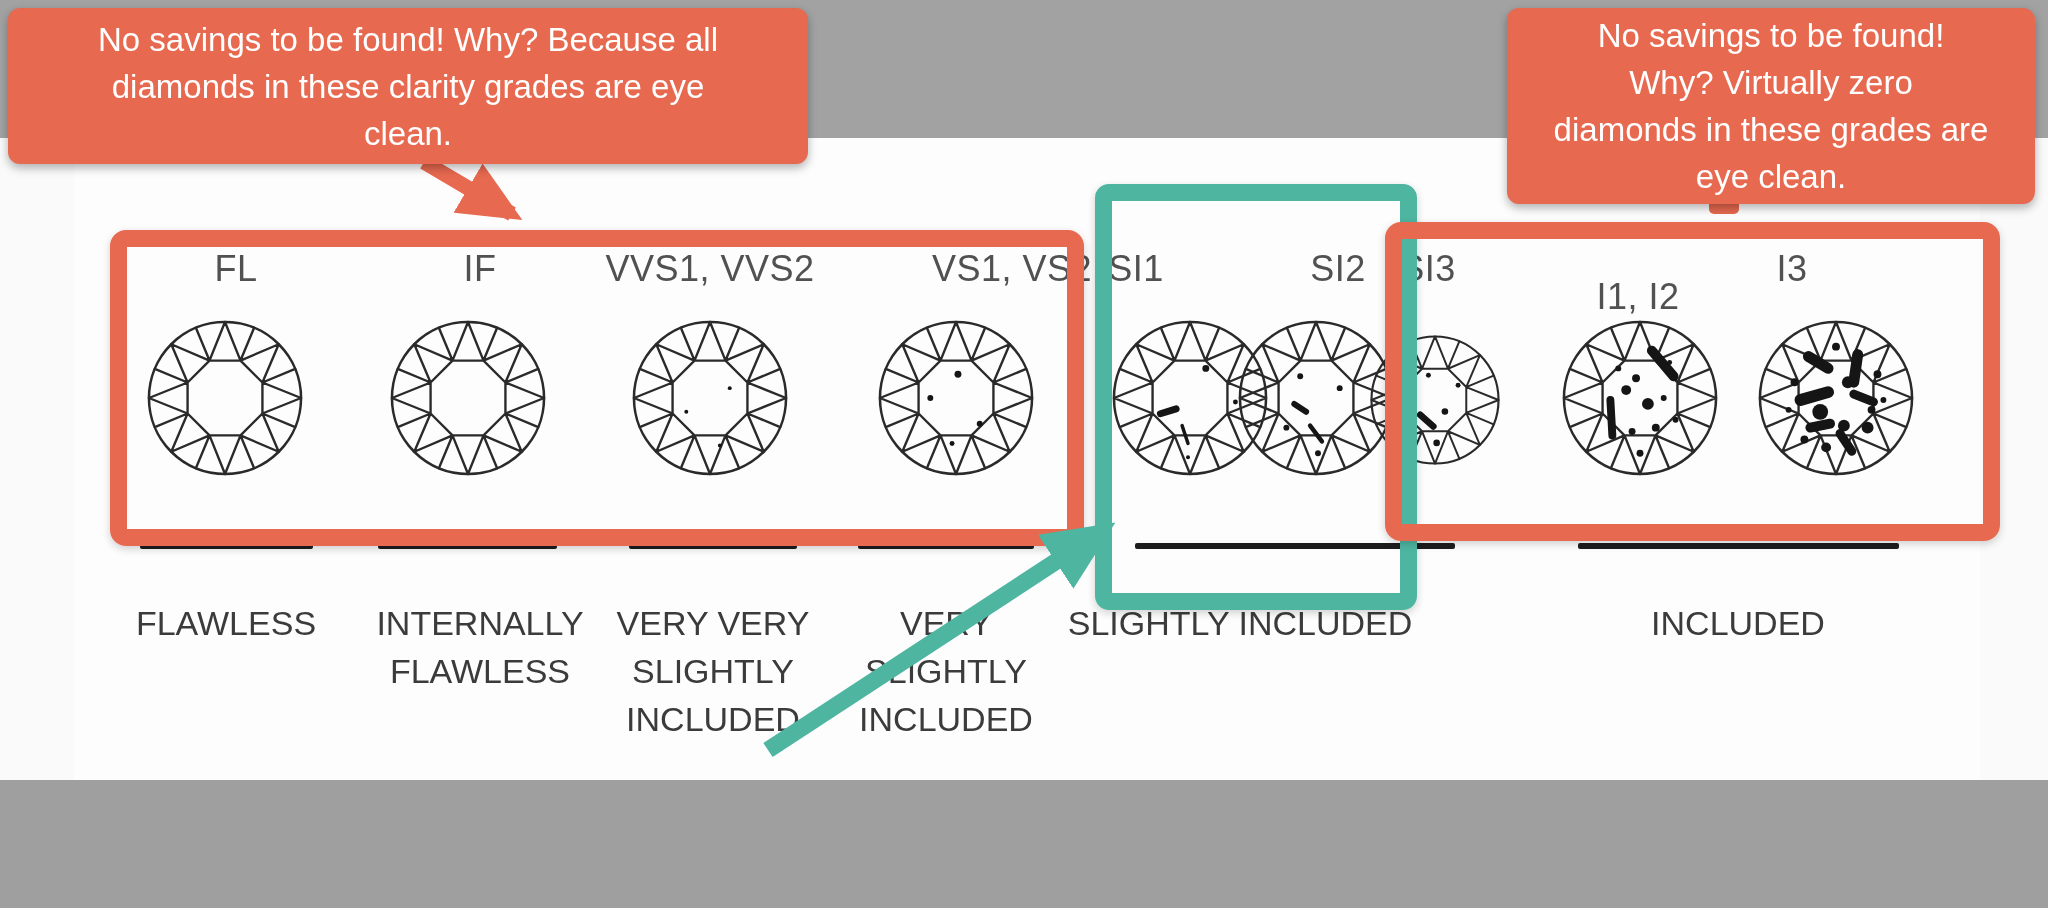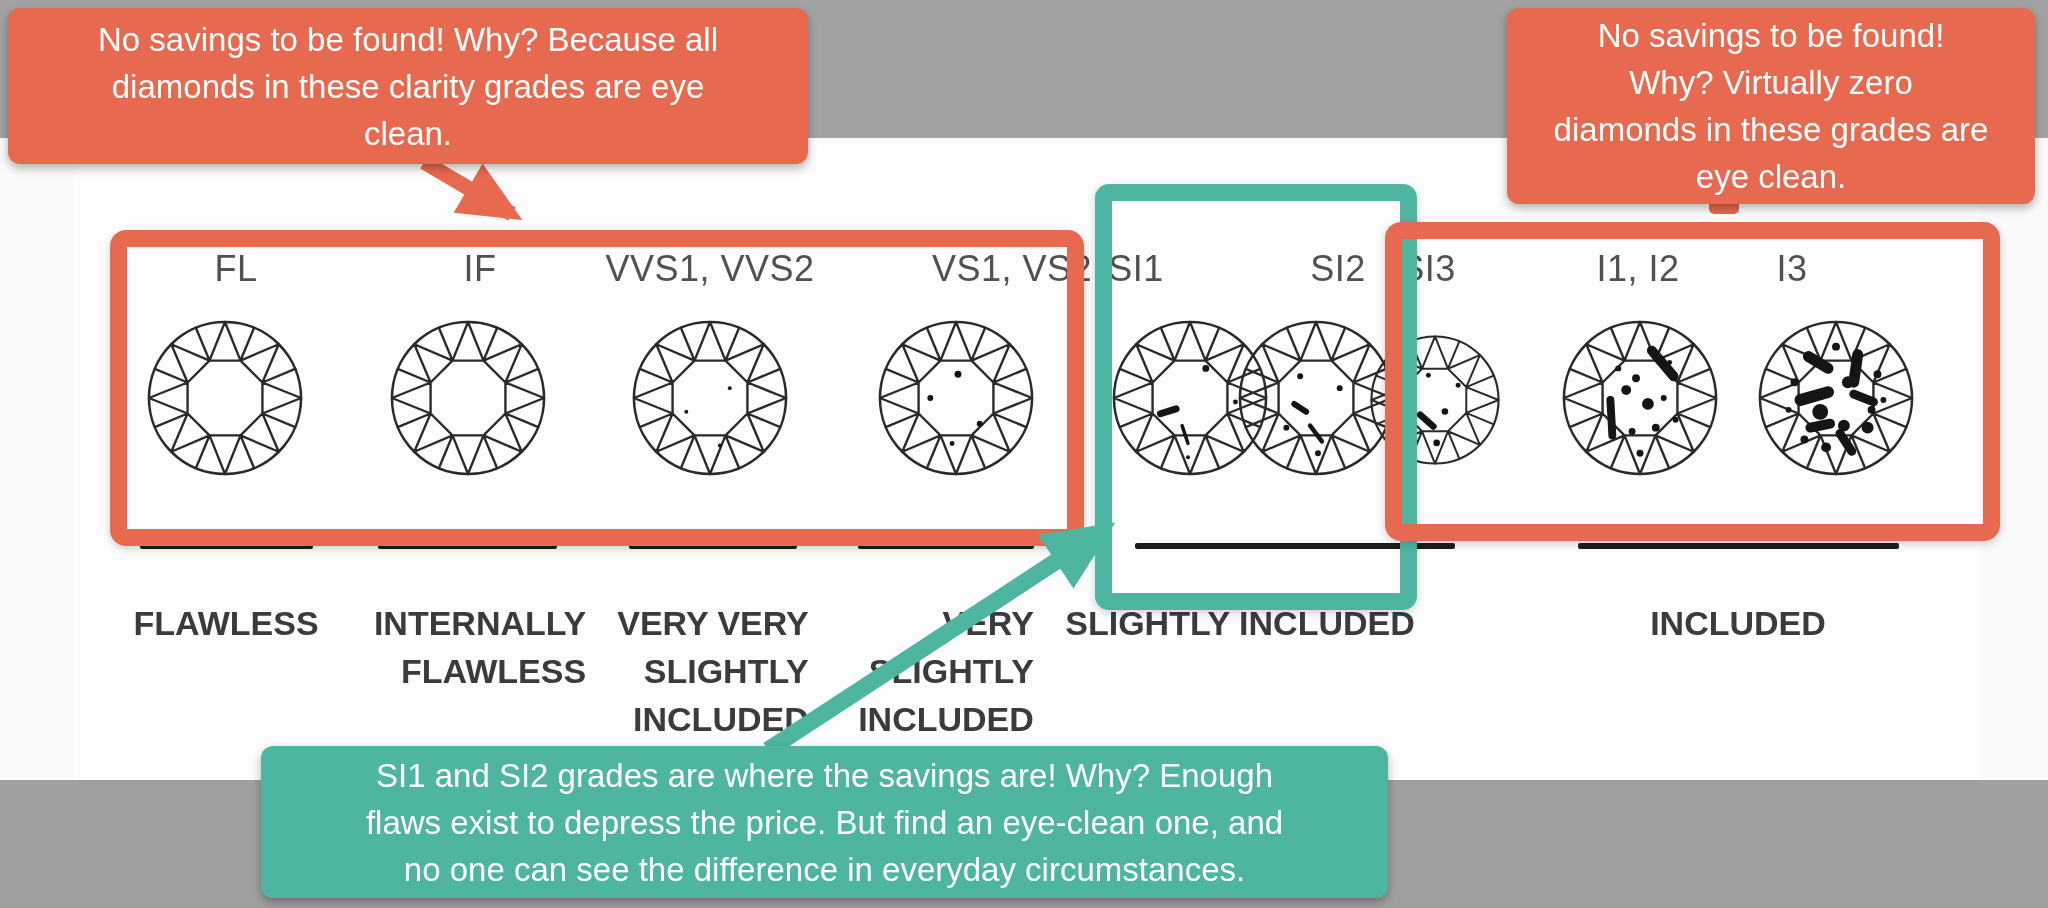--- a/index.html
+++ b/index.html
@@ -8,22 +8,22 @@
   
   .band-top{position:absolute;left:0;top:0;width:2048px;height:138px;z-index:0;}
   .band-bottom{position:absolute;left:0;top:780px;width:2048px;height:128px;z-index:0;}
   .chart-sheet{position:absolute;left:74px;top:138px;width:1906px;height:642px;z-index:1;}
   
   .grade-label{position:absolute;top:248px;transform:translateX(-50%);
                font-size:36px;color:#515151;letter-spacing:.5px;z-index:2;white-space:pre;}
   .diamond-svg{position:absolute;z-index:2;}
   
   .cat-line{position:absolute;top:543px;height:6px;background:#1d1d1d;z-index:2;border-radius:2px;}
-  .cat-label{position:absolute;top:599px;transform:translateX(-50%);text-align:right;
-             font-size:34px;line-height:48px;font-weight:700;color:#3b3b3b;
+  .cat-label{position:absolute;top:599px;transform:translateX(-50%);text-align:center;
+             font-size:34px;line-height:48px;font-weight:400;color:#3b3b3b;
              letter-spacing:0px;z-index:2;white-space:pre;}
   
   .outline{position:absolute;z-index:3;box-shadow:0 3px 8px rgba(0,0,0,.18);}
   #rect-left{left:110px;top:230px;width:940px;height:282px;border:17px solid;border-radius:16px;}
   #rect-si{left:1095px;top:184px;width:288px;height:392px;border:17px solid;border-radius:14px;}
   #rect-right{left:1385px;top:222px;width:581px;height:285px;border:17px solid;border-radius:16px;}
   
   #arrow-layer{position:absolute;left:0;top:0;width:2048px;height:908px;z-index:4;pointer-events:none;}
   
   .callout{position:absolute;color:#fff;border-radius:12px;z-index:5;
@@ -97,21 +97,21 @@
         <circle cx="0" cy="0" r="77" fill="none" stroke="#2a2a2a" stroke-width="2.6"></circle>
         <path d="M37.9,15.7 L15.7,37.9 M54.4,54.4 L37.9,15.7 M54.4,54.4 L15.7,37.9 M37.9,15.7 L71.1,29.5 M15.7,37.9 L-15.7,37.9 M0.0,77.0 L15.7,37.9 M0.0,77.0 L-15.7,37.9 M15.7,37.9 L29.5,71.1 M-15.7,37.9 L-37.9,15.7 M-54.4,54.4 L-15.7,37.9 M-54.4,54.4 L-37.9,15.7 M-15.7,37.9 L-29.5,71.1 M-37.9,15.7 L-37.9,-15.7 M-77.0,0.0 L-37.9,15.7 M-77.0,0.0 L-37.9,-15.7 M-37.9,15.7 L-71.1,29.5 M-37.9,-15.7 L-15.7,-37.9 M-54.4,-54.4 L-37.9,-15.7 M-54.4,-54.4 L-15.7,-37.9 M-37.9,-15.7 L-71.1,-29.5 M-15.7,-37.9 L15.7,-37.9 M-0.0,-77.0 L-15.7,-37.9 M-0.0,-77.0 L15.7,-37.9 M-15.7,-37.9 L-29.5,-71.1 M15.7,-37.9 L37.9,-15.7 M54.4,-54.4 L15.7,-37.9 M54.4,-54.4 L37.9,-15.7 M15.7,-37.9 L29.5,-71.1 M37.9,-15.7 L37.9,15.7 M77.0,0.0 L37.9,-15.7 M77.0,0.0 L37.9,15.7 M37.9,-15.7 L71.1,-29.5 " fill="none" stroke="#2a2a2a" stroke-width="2.4" stroke-linecap="round"></path>
         <circle cx="-28" cy="-12" r="4" fill="#151515"></circle>
         <circle cx="-8" cy="-30" r="3" fill="#151515"></circle>
         <line x1="-18" y1="18" x2="-2" y2="32" stroke="#151515" stroke-width="8" stroke-linecap="round"></line>
         <circle cx="28" cy="-18" r="3" fill="#151515"></circle>
         <circle cx="12" cy="14" r="4" fill="#151515"></circle>
         <circle cx="2" cy="52" r="4" fill="#151515"></circle>
         <circle cx="-36" cy="26" r="3" fill="#151515"></circle>
       </svg>
-      <div class="grade-label" style="left: 1638px;">I1, I2</div>
+      <div class="grade-label" style="left: 1638px; margin-top: 28px;">I1, I2</div>
       <svg class="diamond-svg" viewBox="-80 -80 160 160" width="158" height="158" style="left: 1561px; top: 319px;">
         <circle cx="0" cy="0" r="77" fill="none" stroke="#2a2a2a" stroke-width="2.6"></circle>
         <path d="M37.9,15.7 L15.7,37.9 M54.4,54.4 L37.9,15.7 M54.4,54.4 L15.7,37.9 M37.9,15.7 L71.1,29.5 M15.7,37.9 L-15.7,37.9 M0.0,77.0 L15.7,37.9 M0.0,77.0 L-15.7,37.9 M15.7,37.9 L29.5,71.1 M-15.7,37.9 L-37.9,15.7 M-54.4,54.4 L-15.7,37.9 M-54.4,54.4 L-37.9,15.7 M-15.7,37.9 L-29.5,71.1 M-37.9,15.7 L-37.9,-15.7 M-77.0,0.0 L-37.9,15.7 M-77.0,0.0 L-37.9,-15.7 M-37.9,15.7 L-71.1,29.5 M-37.9,-15.7 L-15.7,-37.9 M-54.4,-54.4 L-37.9,-15.7 M-54.4,-54.4 L-15.7,-37.9 M-37.9,-15.7 L-71.1,-29.5 M-15.7,-37.9 L15.7,-37.9 M-0.0,-77.0 L-15.7,-37.9 M-0.0,-77.0 L15.7,-37.9 M-15.7,-37.9 L-29.5,-71.1 M15.7,-37.9 L37.9,-15.7 M54.4,-54.4 L15.7,-37.9 M54.4,-54.4 L37.9,-15.7 M15.7,-37.9 L29.5,-71.1 M37.9,-15.7 L37.9,15.7 M77.0,0.0 L37.9,-15.7 M77.0,0.0 L37.9,15.7 M37.9,-15.7 L71.1,-29.5 " fill="none" stroke="#2a2a2a" stroke-width="2.4" stroke-linecap="round"></path>
         <line x1="12" y1="-48" x2="34" y2="-22" stroke="#151515" stroke-width="10" stroke-linecap="round"></line>
         <circle cx="-14" cy="-8" r="5" fill="#151515"></circle>
         <circle cx="-4" cy="-20" r="4" fill="#151515"></circle>
         <line x1="-30" y1="2" x2="-28" y2="38" stroke="#151515" stroke-width="8" stroke-linecap="round"></line>
         <circle cx="8" cy="6" r="6" fill="#151515"></circle>
         <circle cx="24" cy="0" r="3" fill="#151515"></circle>
         <circle cx="-8" cy="34" r="3.5" fill="#151515"></circle>
@@ -187,19 +187,14 @@
     <div class="txt">No savings to be found! Why? Because all
 diamonds in these clarity grades are eye
 clean.</div>
   </div>
   <div class="callout" id="callout-top-right" style="background: rgb(231, 105, 79);">
     <div class="txt">No savings to be found!
 Why? Virtually zero
 diamonds in these grades are
 eye clean.</div>
   </div>
-  <div class="callout" id="callout-bottom" style="background: rgb(77, 181, 160);">
-    <div class="txt">SI1 and SI2 grades are where the savings are! Why? Enough
-flaws exist to depress the price. But find an eye-clean one, and
-no one can see the difference in everyday circumstances.</div>
-  </div>
 
 </div>
 
 </body></html>

